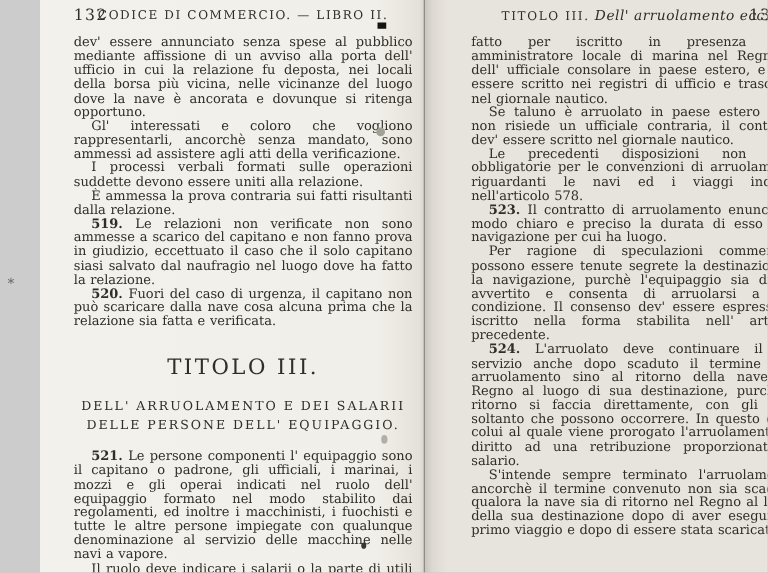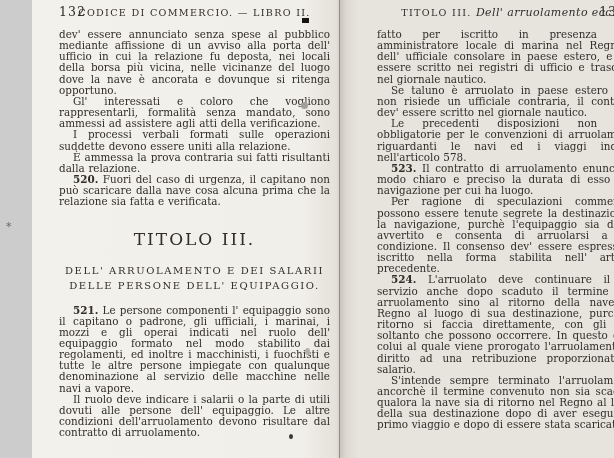--- a/index.html
+++ b/index.html
@@ -101,23 +101,24 @@
 
   <div class="page page-left">
     <div class="running-header">
       <span class="folio folio-left">132</span>
       <span class="rh-caps">CODICE DI COMMERCIO. — LIBRO II.</span>
     </div>
     <div class="body-text">
       <div>
 
       <p class="para flush">dev' essere annunciato senza spese al pubblico mediante affissione di un avviso alla porta dell' ufficio in cui la relazione fu deposta, nei locali della borsa più vicina, nelle vicinanze del luogo dove la nave è ancorata e dovunque si ritenga opportuno.</p>
-          <p class="para">Gl' interessati e coloro che vogliono rappresentarli, formalità senza mandato, sono ammessi ad assistere agli atti della verificazione.</p>
+          <p class="para">Gl' interessati e coloro che vogliono rappresentarli, ancorchè senza mandato, sono ammessi ad assistere agli atti della verificazione.</p>
           <p class="para">I processi verbali formati sulle operazioni suddette devono essere uniti alla relazione.</p>
           <p class="para">È ammessa la prova contraria sui fatti risultanti dalla relazione.</p>
+          <p class="para"><span class="artnum">519.</span> Le relazioni non verificate non sono ammesse a scarico del capitano e non fanno prova in giudizio, eccettuato il caso che il solo capitano siasi salvato dal naufragio nel luogo dove ha fatto la relazione.</p>
           <p class="para"><span class="artnum">520.</span> Fuori del caso di urgenza, il capitano non può scaricare dalla nave cosa alcuna prima che la relazione sia fatta e verificata.</p>
         </div>
       <div class="titolo-heading">TITOLO III.</div>
       <div class="titolo-sub">DELL' ARRUOLAMENTO E DEI SALARII DELLE PERSONE DELL' EQUIPAGGIO.</div>
       <div>
 
       <p class="para"><span class="artnum">521.</span> Le persone componenti l' equipaggio sono il capitano o padrone, gli ufficiali, i marinai, i mozzi e gli operai indicati nel ruolo dell' equipaggio formato nel modo stabilito dai regolamenti, ed inoltre i macchinisti, i fuochisti e tutte le altre persone impiegate con qualunque denominazione al servizio delle macchine nelle navi a vapore.</p>
           <p class="para">Il ruolo deve indicare i salarii o la parte di utili dovuti alle persone dell' equipaggio. Le altre condizioni dell'arruolamento devono risultare dal contratto di arruolamento.</p>
         </div>
     </div>

